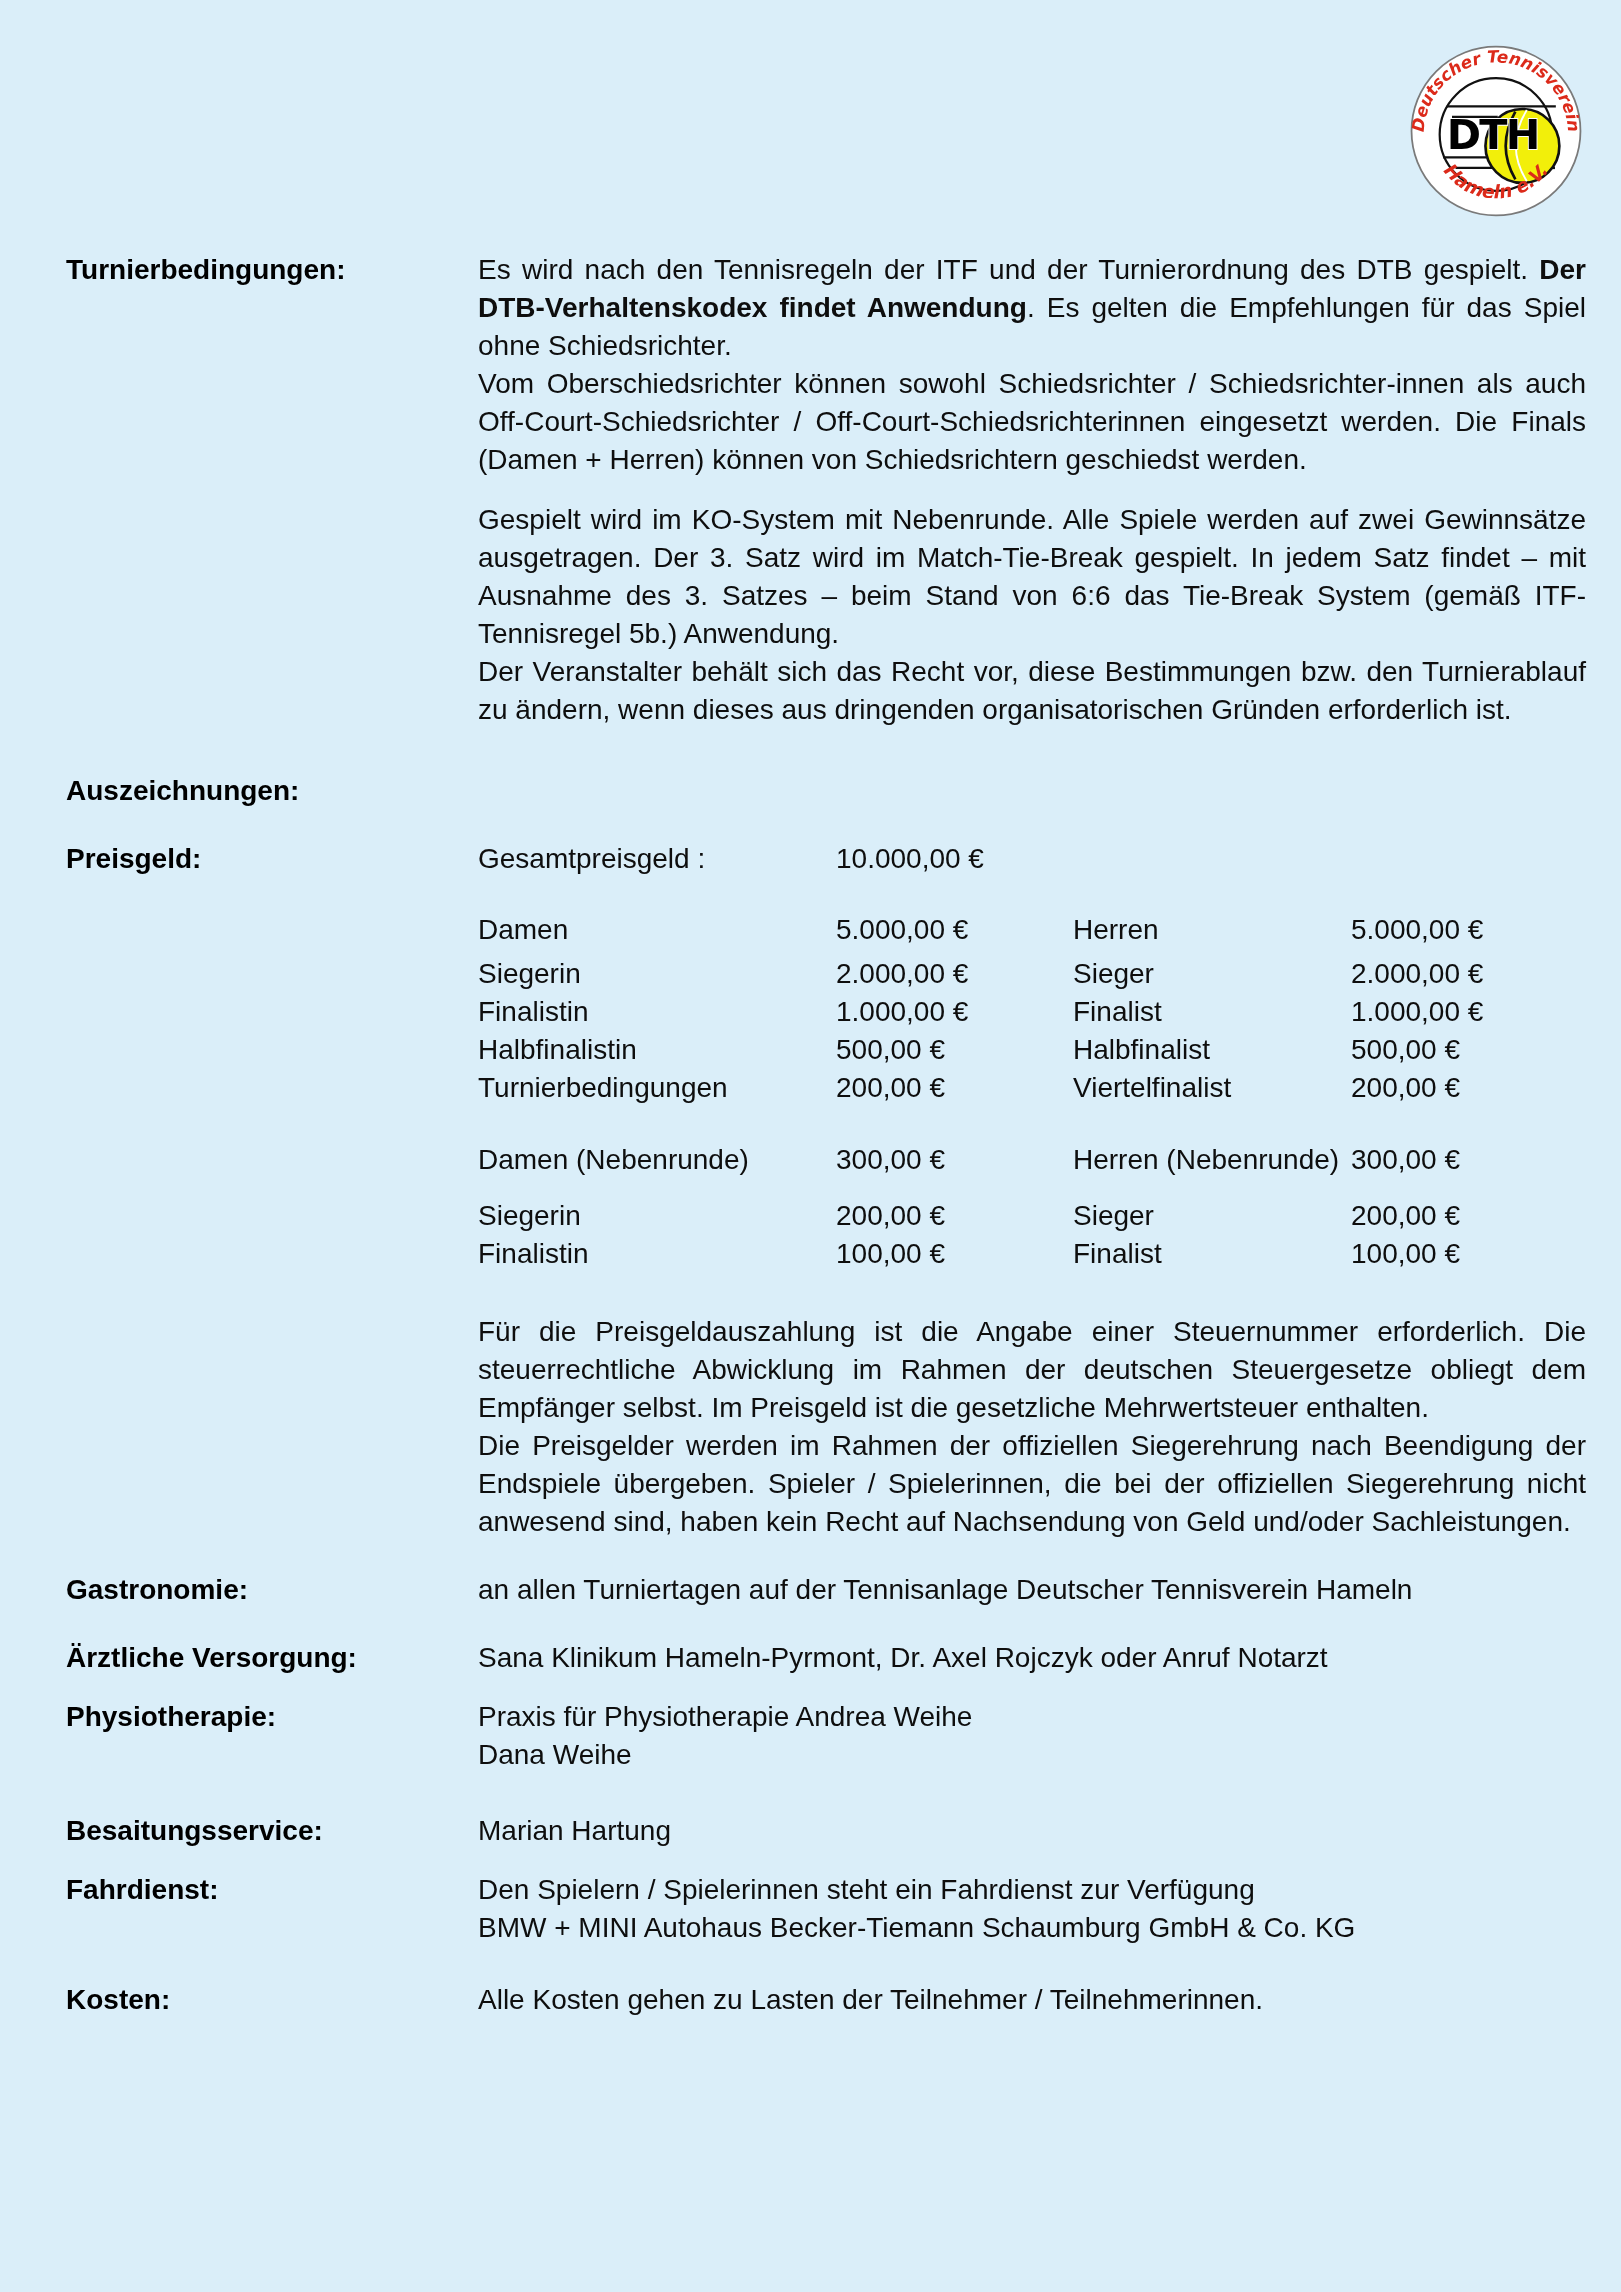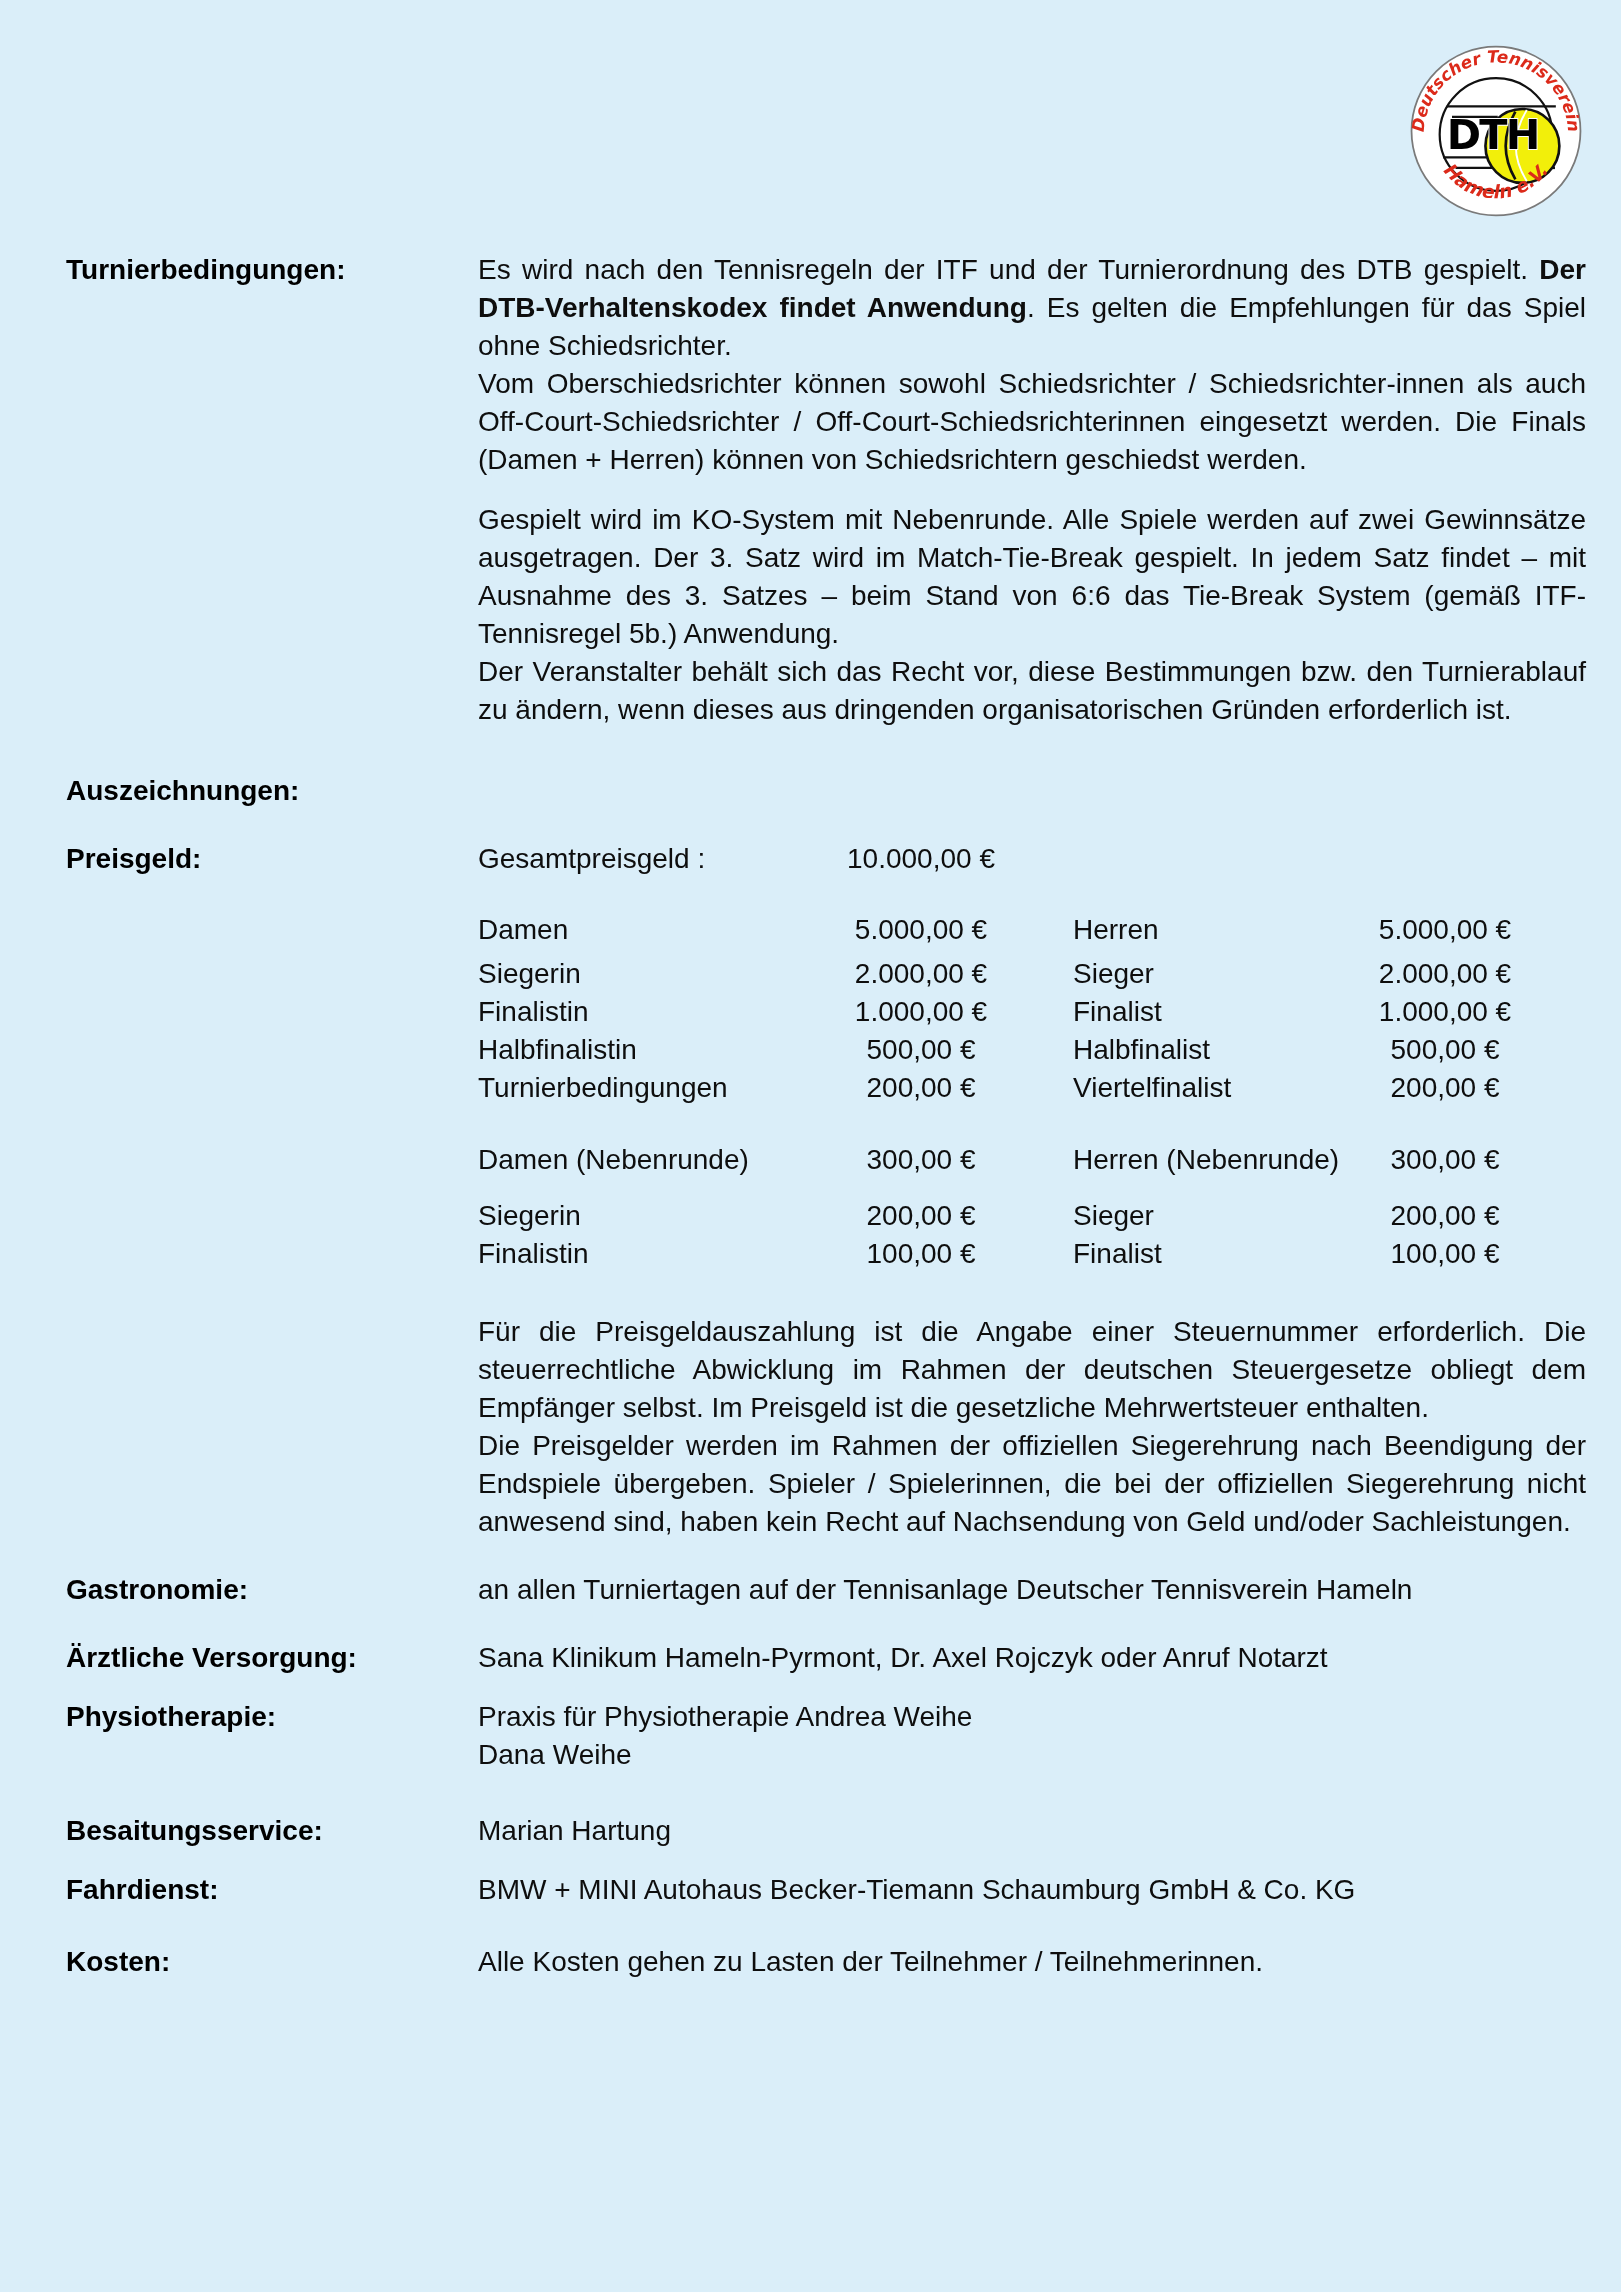--- a/index.html
+++ b/index.html
@@ -21,21 +21,21 @@
   .mt48{margin-top:43px;}
   .mt40{margin-top:21px;}
   .mt45{margin-top:40px;}
   .mt34{margin-top:30px;}
   .mt46{margin-top:30px;}
   .mt38{margin-top:34px;}
   .mt42{margin-top:38px;}
   .total-row{display:grid;grid-template-columns:358px 170px 1fr;}
   .prize-table{margin-top:33px;}
   .prize-row{display:grid;grid-template-columns:358px 170px 67px 1fr 188px;margin-right:47px;}
-  .amt{text-align:center;}
+  .amt{text-align:left;}
   .gap7{margin-top:6.3px;}
   .gap38{margin-top:34px;}
   .gap20{margin-top:18px;}
   .two-line div{white-space:nowrap;}
   .logo{position:absolute;top:43px;left:1408px;width:176px;height:176px;}
   .logo svg{display:block;width:100%;height:100%;}
 </style>
 </head>
 <body>
 
@@ -183,20 +183,21 @@
     </div>
 
     <div class="section mt42">
       <div class="label">Besaitungsservice:</div>
       <div>Marian Hartung</div>
     </div>
 
     <div class="section mt40">
       <div class="label">Fahrdienst:</div>
       <div class="two-line">
+        <div>Den Spielern / Spielerinnen steht ein Fahrdienst zur Verfügung</div>
         <div>BMW + MINI Autohaus Becker-Tiemann Schaumburg GmbH &amp; Co. KG</div>
       </div>
     </div>
 
     <div class="section mt38">
       <div class="label">Kosten:</div>
       <div>Alle Kosten gehen zu Lasten der Teilnehmer / Teilnehmerinnen.</div>
     </div>
 
   </div>

